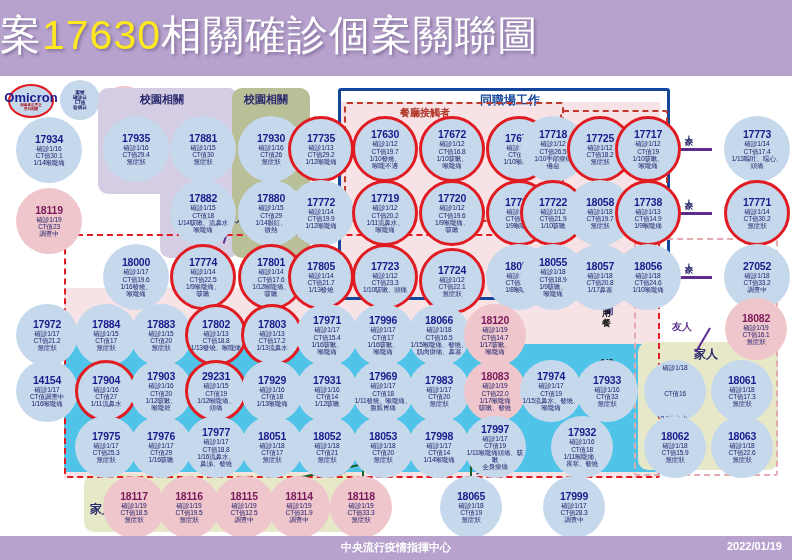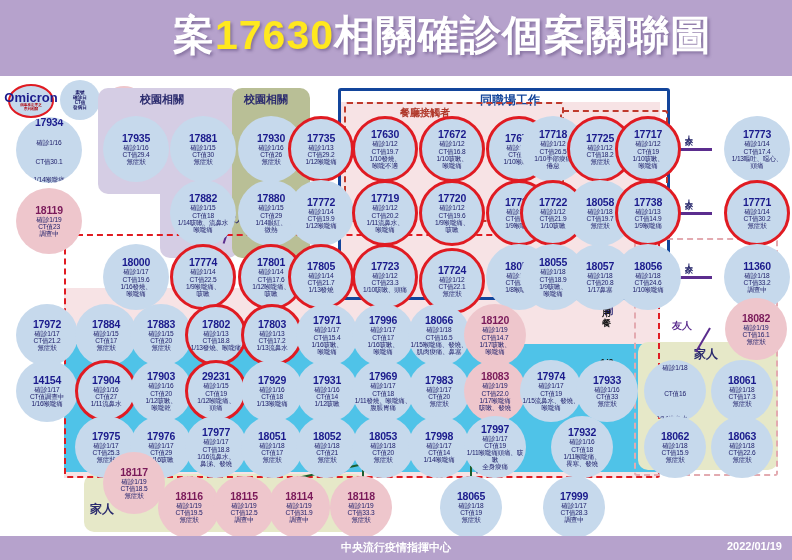--- a/index.html
+++ b/index.html
@@ -13,22 +13,22 @@
   }
   #root { position: relative; width: 792px; height: 560px; }
 
   
   .header {
     position: absolute; left:0; top:0; width:792px; height:76px;
     background: #b6a2cc;
   }
   .header-title {
     position: absolute; left:0; top:8px; width:712px;
-    text-align:right;
-    font-size: 41px; font-weight: bold; color:#ffffff;
+    text-align:left;
+    font-size: 41px; font-weight: normal; color:#ffffff;
     letter-spacing: 1px;
     text-shadow: 2px 2px 3px rgba(80,60,110,.45);
     white-space: nowrap;
   }
   .header-title .hl { color:#ffe81e; }
 
   
   .footer {
     position:absolute; left:0; top:536px; width:792px; height:24px;
     background:#b6a2cc;
@@ -69,21 +69,21 @@
   .node .nl { font-size:6.6px; color:#20206b; letter-spacing:-.2px; }
   .node.blue  { background:#c6d9ec; }
   .node.pink  { background:#eec6cc; }
   .node.pink .nid { color:#7a1a5a; }
   .node.ring  { border:3px solid #e01b22; }
   .node.plain { border:none; }
 
   
   .conn-label {
     position:absolute; font-size:8px; font-weight:bold; color:#2b2b6e;
-    background:rgba(255,255,255,0.0); white-space:nowrap; line-height:1;font-family:Liberation Mono, monospace;
+    background:rgba(255,255,255,0.0); white-space:nowrap; line-height:1;
   }
   .conn-label.vert { writing-mode: vertical-rl; text-orientation: upright; letter-spacing:-1px;}
   .line { position:absolute; background:#5b2d8e; }
   .line-green { position:absolute; background:#1c5e2e; }
 
   
   .legend-omicron {
     position:absolute; width:46px; height:34px; border-radius:50%;
     background:#c6d9ec; border:2px solid #e01b22;
     display:flex; flex-direction:column; align-items:center; justify-content:center;
@@ -206,21 +206,21 @@
 
     <div style="position:absolute;left:600px;top:282px;">
       <div style="font-size:10px;font-weight:bold;color:#1a1a1a;">1/9</div>
       <div style="font-size:9px;font-weight:bold;color:#1a1a1a;line-height:1.05;">同</div>
       <div style="font-size:9px;font-weight:bold;color:#1a1a1a;line-height:1.05;">日</div>
       <div style="font-size:9px;font-weight:bold;color:#1a1a1a;line-height:1.05;">用</div>
       <div style="font-size:9px;font-weight:bold;color:#1a1a1a;line-height:1.05;">餐</div>
     </div>
 
     <div id="nodes-layer">
-        <div class="node blue plain" style="left: 16px; top: 41px; width: 66px; height: 66px; justify-content: space-between;">
+        <div class="node blue plain" style="left: 16px; top: 41px; width: 66px; height: 66px;">
           <div class="nid">17934</div>
           <div class="nl">確診1/16</div>
           <div class="nl">CT值30.1</div>
           <div class="nl">1/14喉嚨痛</div>
         </div>
         <div class="node pink plain" style="left: 16px; top: 112px; width: 66px; height: 66px;">
           <div class="nid">18119</div>
           <div class="nl">確診1/19</div>
           <div class="nl">CT值23</div>
           <div class="nl">調查中</div>
@@ -418,21 +418,21 @@
           <div class="nl">CT值20.8</div>
           <div class="nl">1/17鼻塞</div>
         </div>
         <div class="node blue plain" style="left: 615px; top: 168px; width: 66px; height: 66px;">
           <div class="nid">18056</div>
           <div class="nl">確診1/18</div>
           <div class="nl">CT值24.6</div>
           <div class="nl">1/10喉嚨痛</div>
         </div>
         <div class="node blue plain" style="left: 724px; top: 168px; width: 66px; height: 66px;">
-          <div class="nid">11360</div>
+          <div class="nid">27052</div>
           <div class="nl">確診1/18</div>
           <div class="nl">CT值33.2</div>
           <div class="nl">調查中</div>
         </div>
         <div class="node blue plain" style="left: 16px; top: 228px; width: 62px; height: 62px;">
           <div class="nid">17972</div>
           <div class="nl">確診1/17</div>
           <div class="nl">CT值21.2</div>
           <div class="nl">無症狀</div>
         </div>
@@ -640,21 +640,21 @@
           <div class="nl">確診1/18</div>
           <div class="nl">CT值15.9</div>
           <div class="nl">無症狀</div>
         </div>
         <div class="node blue plain" style="left: 711px; top: 340px; width: 62px; height: 62px;">
           <div class="nid">18063</div>
           <div class="nl">確診1/18</div>
           <div class="nl">CT值22.6</div>
           <div class="nl">無症狀</div>
         </div>
-        <div class="node pink plain" style="left: 103px; top: 376px; width: 62px; height: 62px;">
+        <div class="node pink plain" style="left: 103px; top: 400px; width: 62px; height: 62px;">
           <div class="nid">18117</div>
           <div class="nl">確診1/19</div>
           <div class="nl">CT值18.5</div>
           <div class="nl">無症狀</div>
         </div>
         <div class="node pink plain" style="left: 158px; top: 400px; width: 62px; height: 62px;">
           <div class="nid">18116</div>
           <div class="nl">確診1/19</div>
           <div class="nl">CT值19.5</div>
           <div class="nl">無症狀</div>

